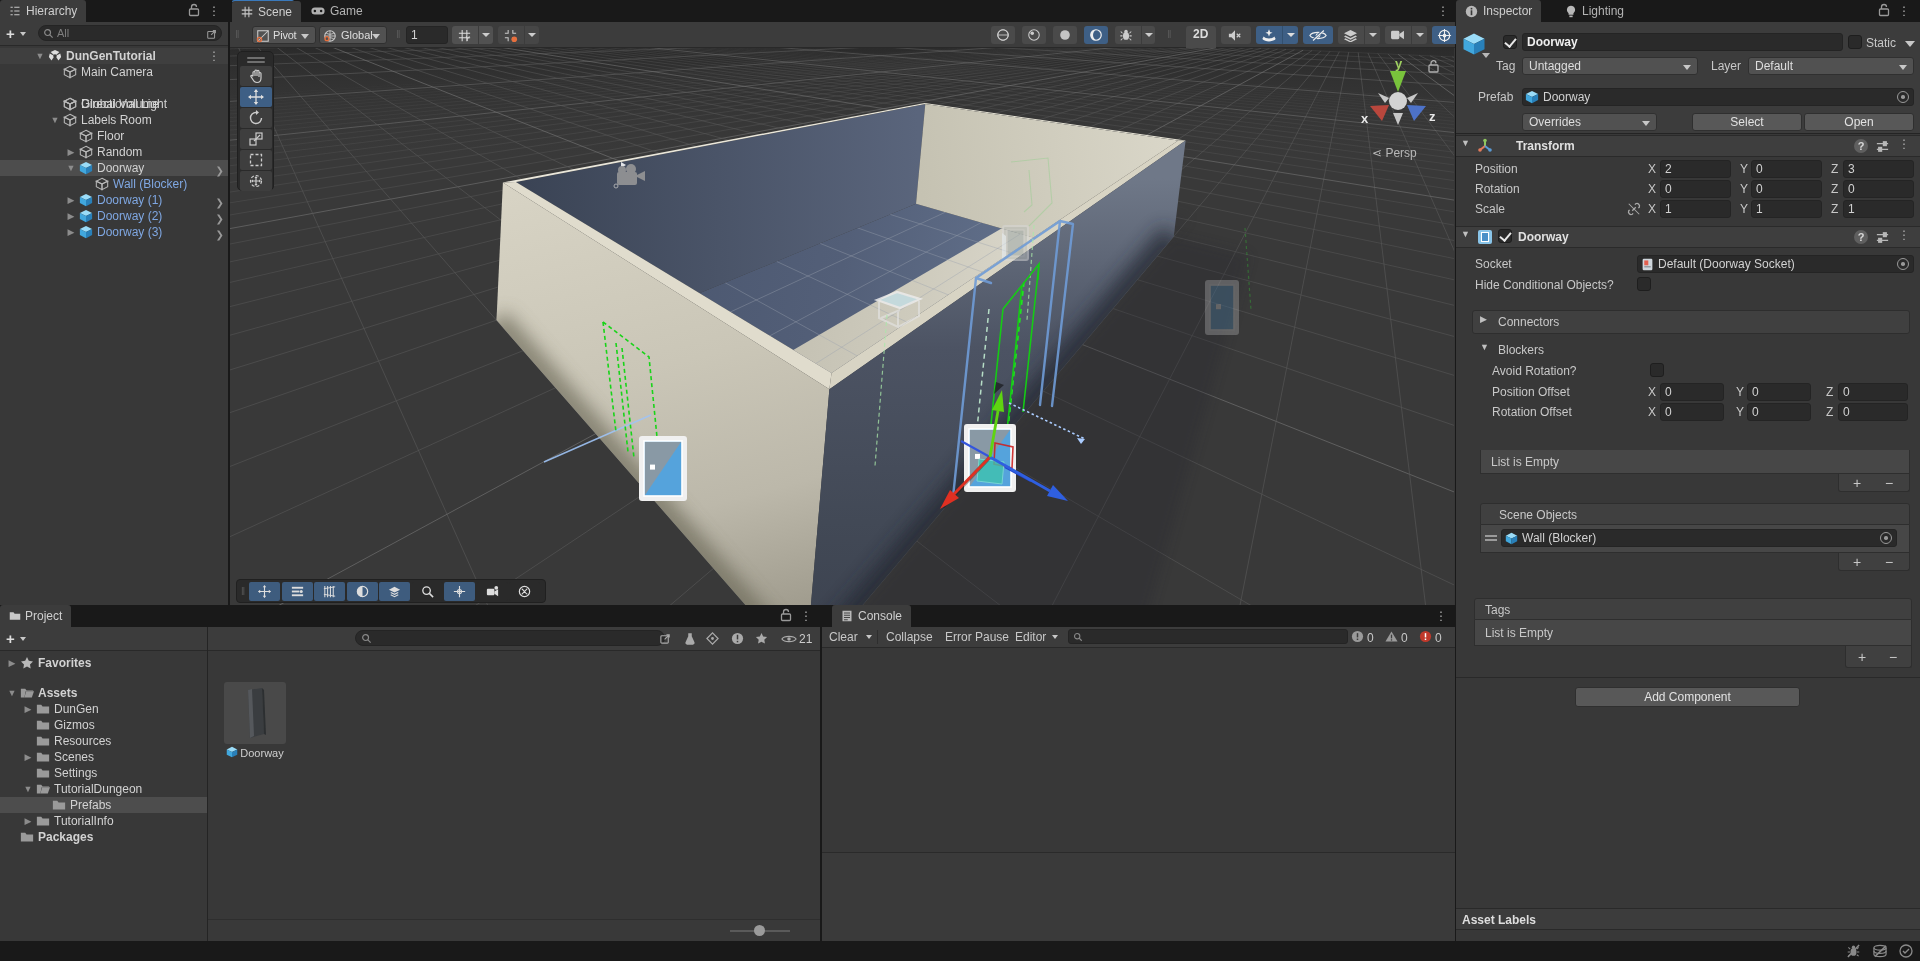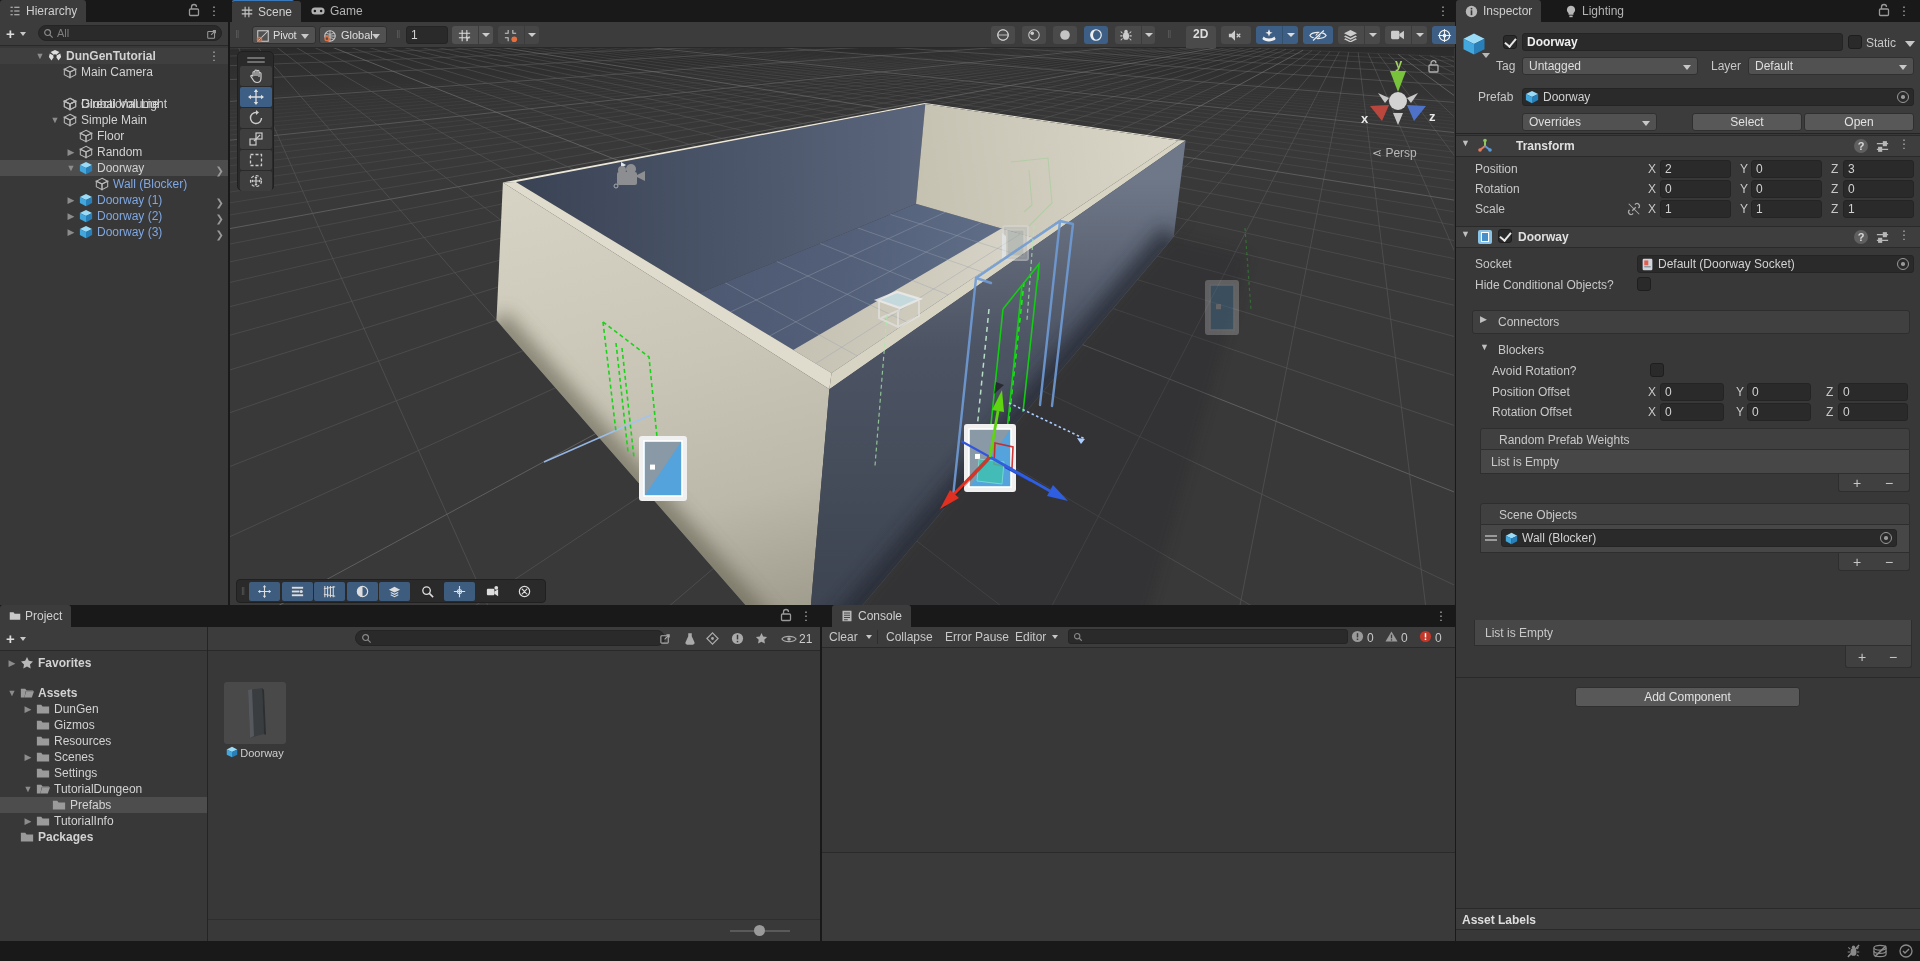--- a/index.html
+++ b/index.html
@@ -98,21 +98,21 @@
       </svg>
       <div class="tx  " style="left:81px">Global Volume</div>
     </div>
     <div class="row" style="top:112px">
       <div class="arr" style="left:47px">▼</div>
       <svg style="position:absolute;left:63px;top:1px" width="14" height="14" viewBox="0 0 16 16">
 <polygon points="8,1.5 14.5,4.8 8,8 1.5,4.8" fill="none" stroke="#b8b8b8" stroke-width="1.2"></polygon>
 <polygon points="1.5,4.8 8,8 8,14.5 1.5,11.2" fill="none" stroke="#b8b8b8" stroke-width="1.2"></polygon>
 <polygon points="14.5,4.8 8,8 8,14.5 14.5,11.2" fill="none" stroke="#b8b8b8" stroke-width="1.2"></polygon>
       </svg>
-      <div class="tx  " style="left:81px">Simple Main</div>
+      <div class="tx  " style="left:81px">Labels Room</div>
     </div>
     <div class="row" style="top:128px">
       <svg style="position:absolute;left:79px;top:1px" width="14" height="14" viewBox="0 0 16 16">
 <polygon points="8,1.5 14.5,4.8 8,8 1.5,4.8" fill="none" stroke="#b8b8b8" stroke-width="1.2"></polygon>
 <polygon points="1.5,4.8 8,8 8,14.5 1.5,11.2" fill="none" stroke="#b8b8b8" stroke-width="1.2"></polygon>
 <polygon points="14.5,4.8 8,8 8,14.5 14.5,11.2" fill="none" stroke="#b8b8b8" stroke-width="1.2"></polygon>
       </svg>
       <div class="tx  " style="left:97px">Floor</div>
     </div>
     <div class="row" style="top:144px">
@@ -899,23 +899,20 @@
     <div class="field" style="left:291px;top:383px;width:64px">0</div>
     <div class="axlbl" style="left:370px;top:383px">Z</div>
     <div class="field" style="left:382px;top:383px;width:70px">0</div>
     <div class="lbl" style="left:36px;top:403px">Rotation Offset</div>
     <div class="axlbl" style="left:192px;top:403px">X</div>
     <div class="field" style="left:204px;top:403px;width:64px">0</div>
     <div class="axlbl" style="left:280px;top:403px">Y</div>
     <div class="field" style="left:291px;top:403px;width:64px">0</div>
     <div class="axlbl" style="left:370px;top:403px">Z</div>
     <div class="field" style="left:382px;top:403px;width:70px">0</div>
-    <div class="foldbox" style="left:24px;top:428px;width:430px;height:22px">
-      <div class="lbl" style="left:18px;top:2px">Random Prefab Weights</div>
-    </div>
     <div style="position:absolute;left:24px;top:450px;width:430px;height:24px;background:#474747;border:1px solid #2e2e2e;border-top:none">
       <div class="lbl" style="left:10px;top:3px">List is Empty</div>
     </div>
     <div class="minibar" style="left:382px;top:474px;width:72px">
       <div class="lbl" style="left:14px;top:0px;font-size:14px">+</div>
       <div class="lbl" style="left:46px;top:0px;font-size:14px">−</div>
     </div>
     <div class="foldbox" style="left:24px;top:503px;width:430px;height:22px">
       <div class="lbl" style="left:18px;top:2px">Scene Objects</div>
     </div>
@@ -926,20 +923,23 @@
 <polygon points="8,1 15,4.5 8,8 1,4.5" fill="#9adcf8"></polygon>
 <polygon points="1,4.5 8,8 8,15 1,11.5" fill="#41a7dd"></polygon>
 <polygon points="15,4.5 8,8 8,15 15,11.5" fill="#2980b9"></polygon>
         </svg><div style="position:absolute;right:4px;top:2px;width:12px;height:12px;border:1.4px solid #999;border-radius:50%">
           <div style="position:absolute;left:3px;top:3px;width:3.5px;height:3.5px;background:#999;border-radius:50%"></div>
         </div></div>
     </div>
     <div class="minibar" style="left:382px;top:553px;width:72px">
       <div class="lbl" style="left:14px;top:0px;font-size:14px">+</div>
       <div class="lbl" style="left:46px;top:0px;font-size:14px">−</div>
+    </div>
+    <div class="foldbox" style="left:18px;top:598px;width:438px;height:22px">
+      <div class="lbl" style="left:10px;top:2px">Tags</div>
     </div>
     <div style="position:absolute;left:18px;top:620px;width:438px;height:26px;background:#474747;border:1px solid #2e2e2e;border-top:none">
       <div class="lbl" style="left:10px;top:4px">List is Empty</div>
     </div>
     <div class="minibar" style="left:389px;top:646px;width:67px;height:22px">
       <div class="lbl" style="left:12px;top:2px;font-size:14px">+</div>
       <div class="lbl" style="left:43px;top:2px;font-size:14px">−</div>
     </div>
     <div style="position:absolute;left:0;top:677px;right:0;height:1px;background:#292929"></div>
     <div class="btn" style="left:119px;top:687px;width:225px;height:20px;line-height:19px">Add Component</div>

